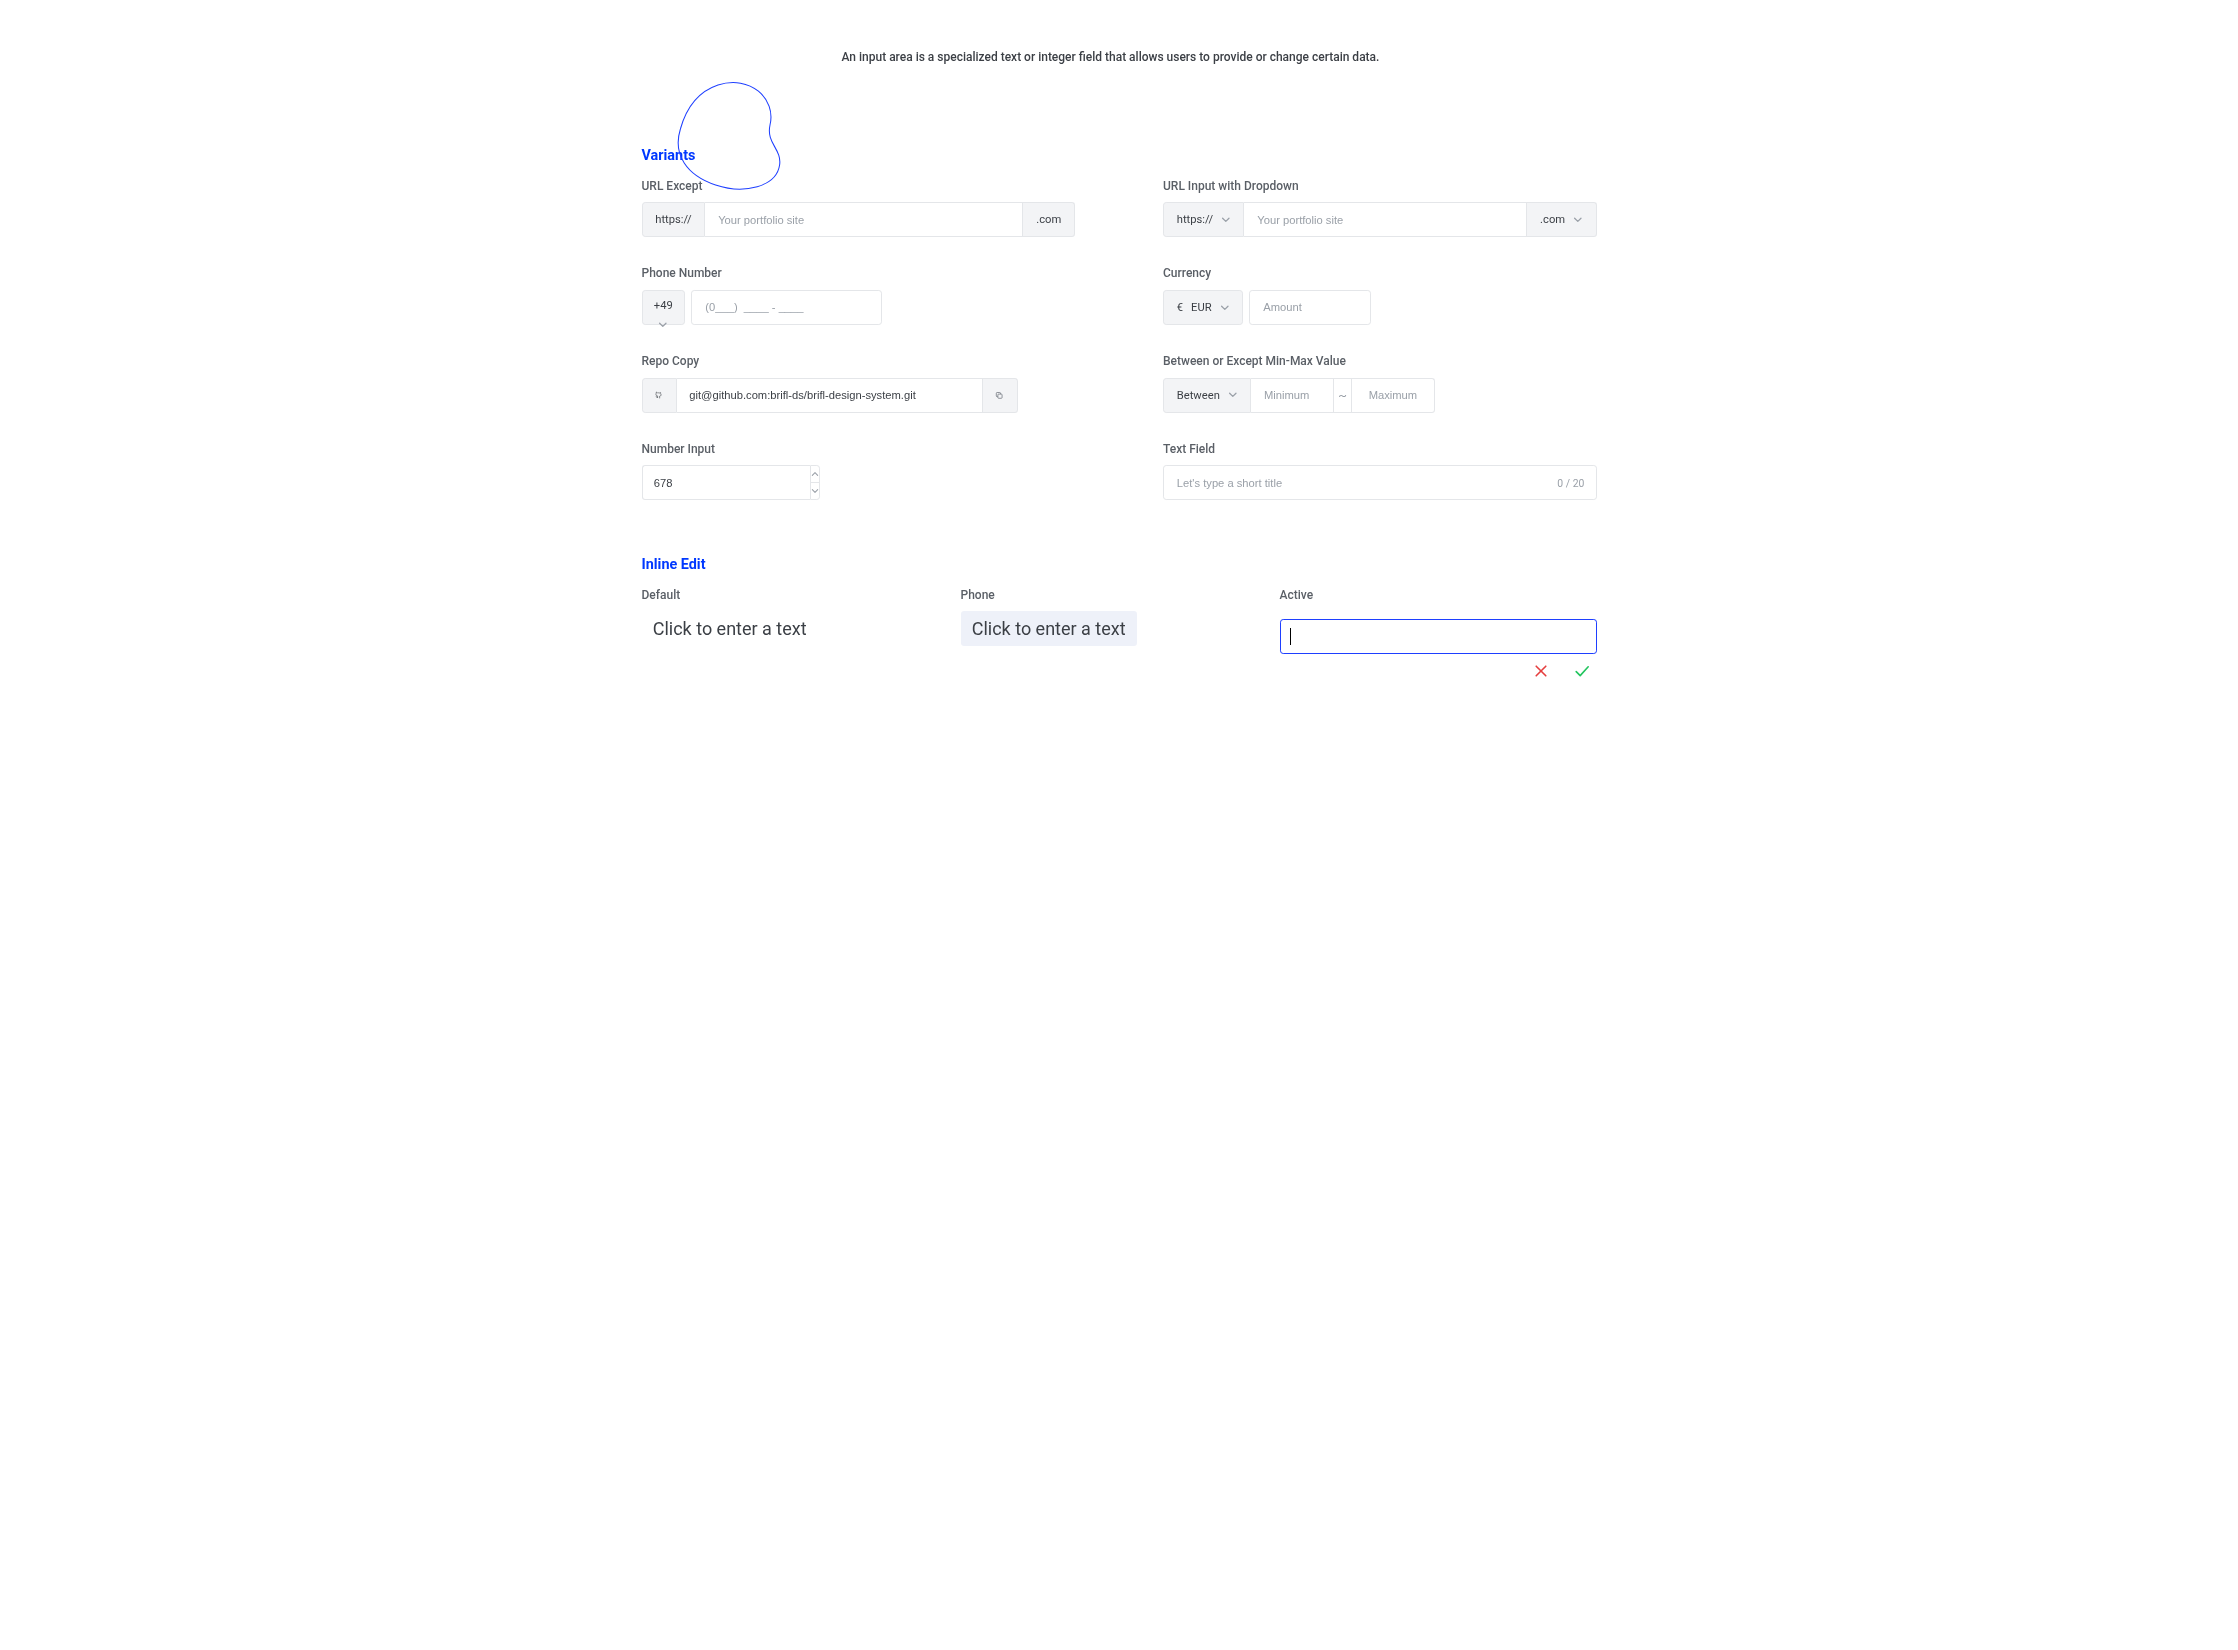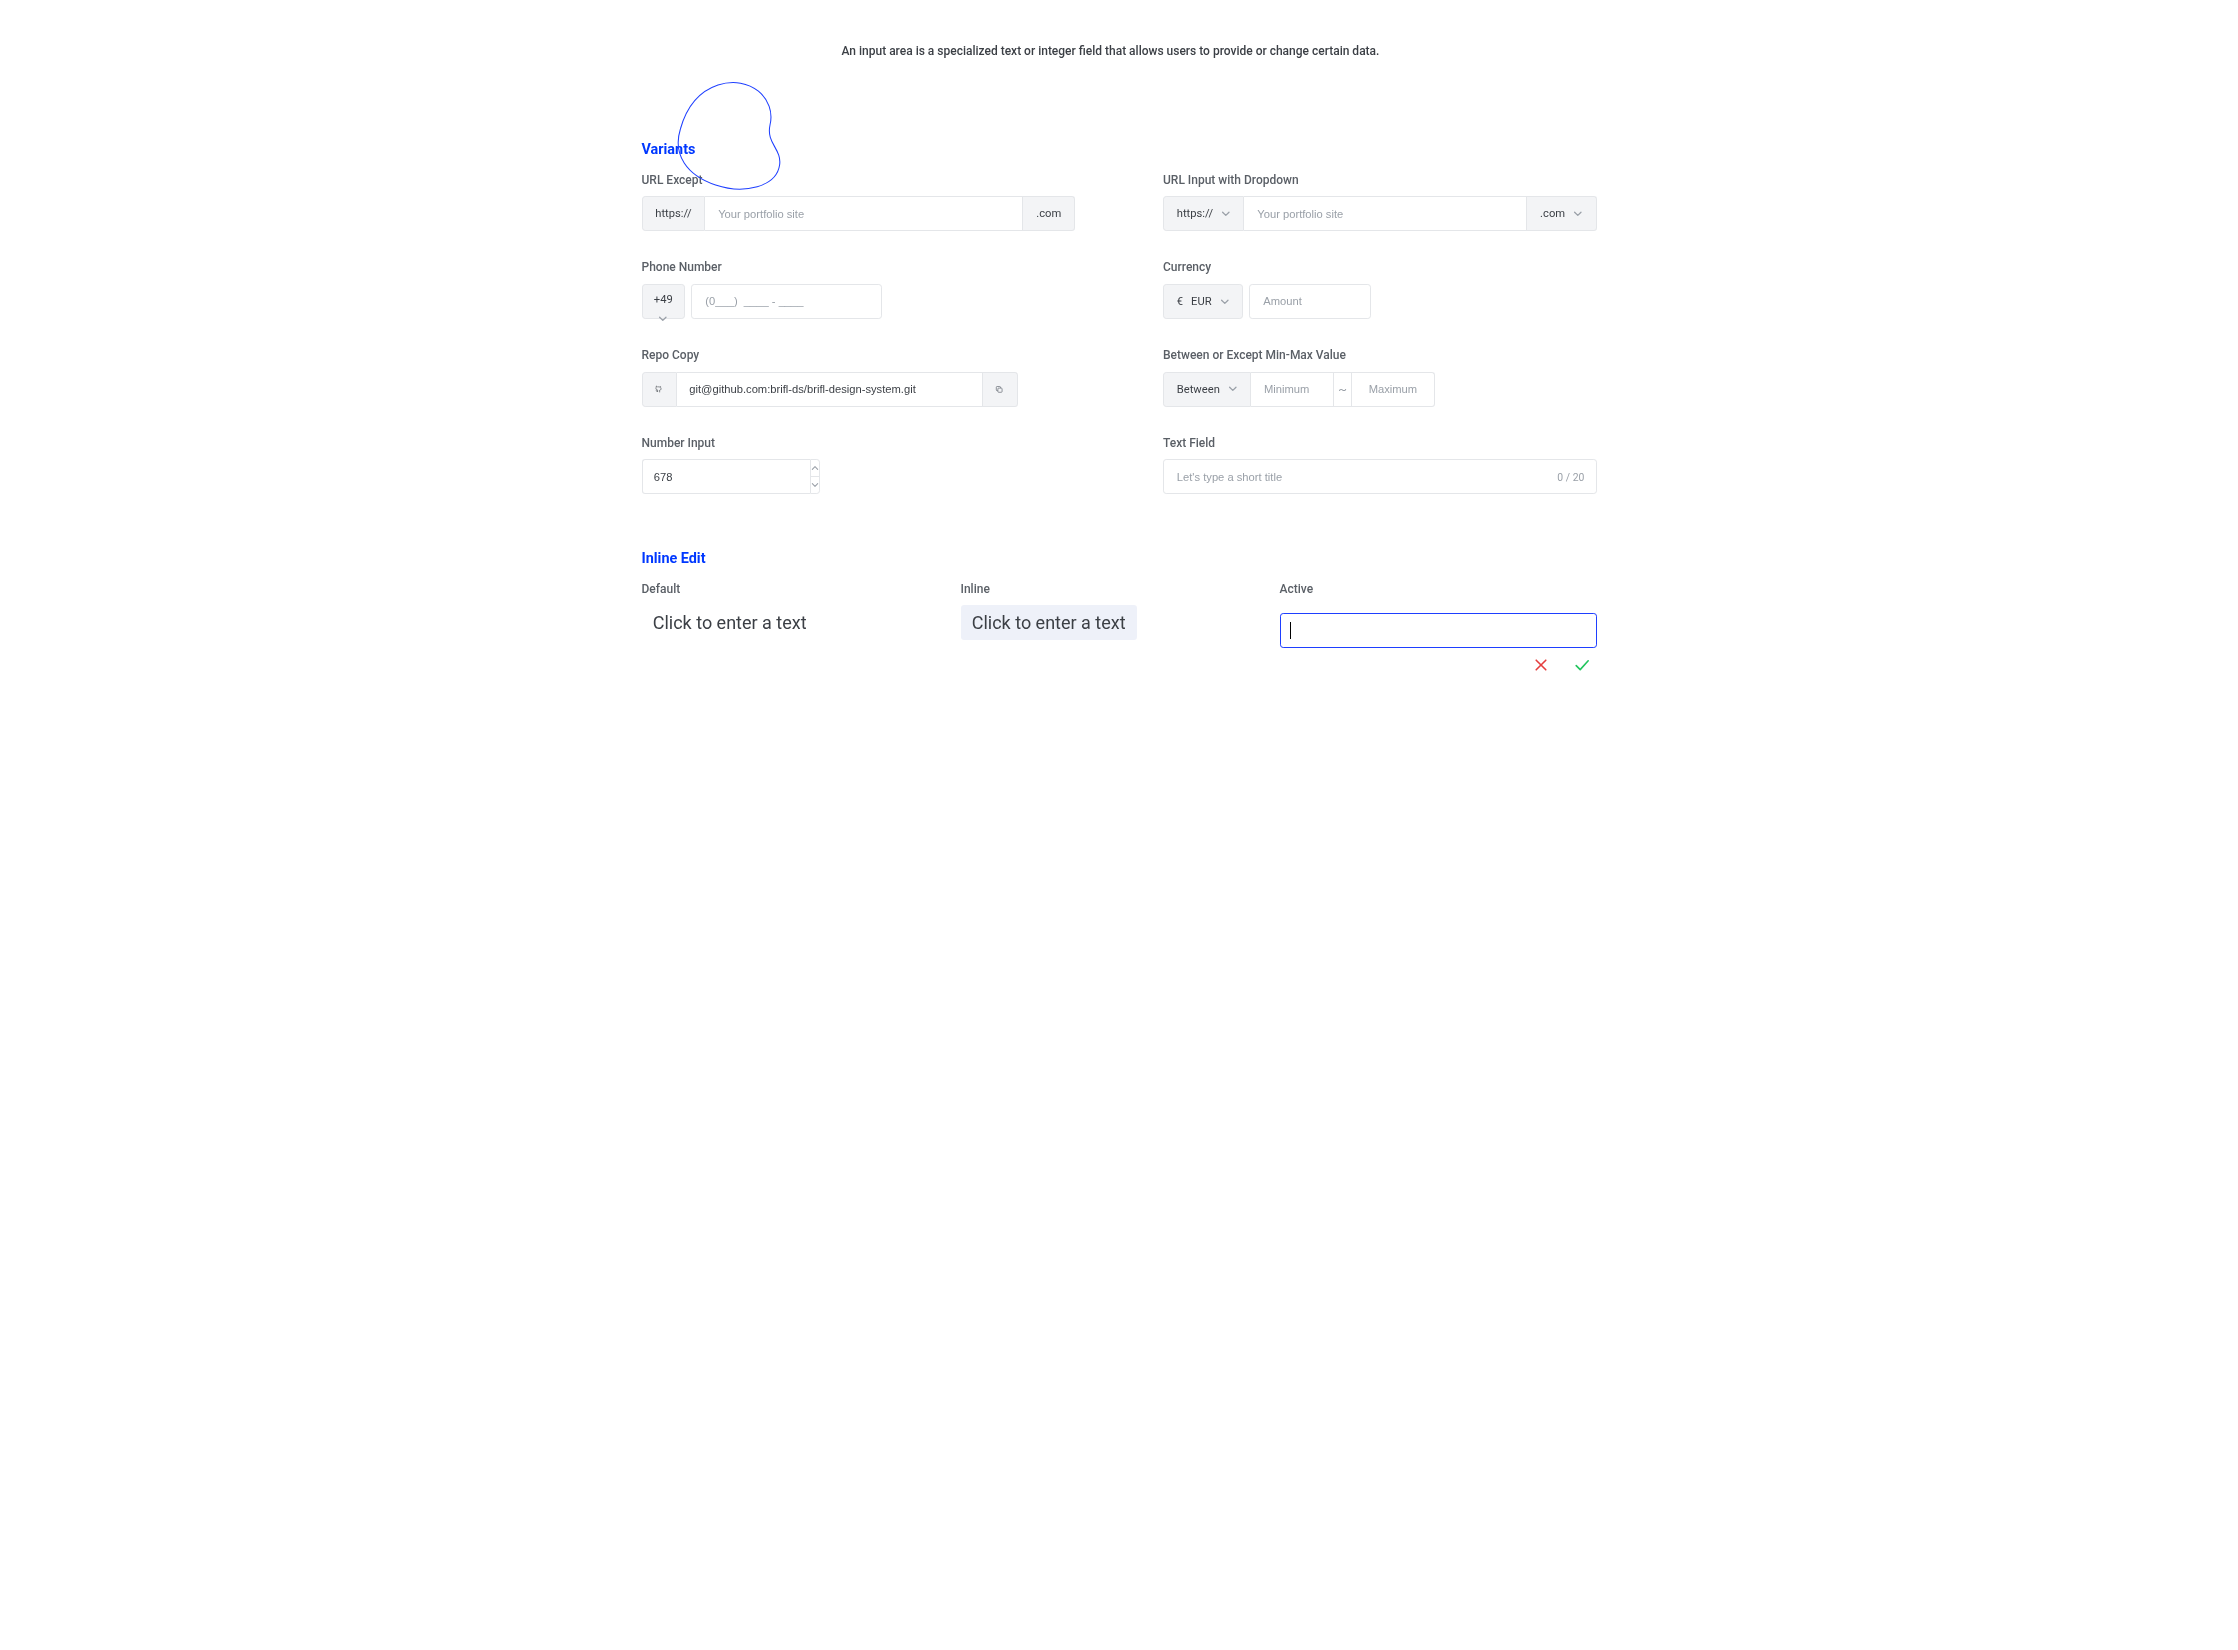--- a/index.html
+++ b/index.html
@@ -16,21 +16,21 @@
     --field-bg:#ffffff;
   }
   *{box-sizing:border-box;}
   html,body{margin:0;padding:0;background:#fff;font-family:-apple-system,BlinkMacSystemFont,"Segoe UI",Roboto,Helvetica,Arial,sans-serif;color:var(--ink);}
   .canvas{max-width:1031px;margin:0 auto;padding:38px 38px 64px 38px;}
 
   
   .hero{position:relative;padding-top:6.4px;padding-bottom:48px;margin-bottom:12.8px;}
   .blob{position:absolute;left:32px;top:43px;z-index:0;}
   .hero-title{font-family:"Helvetica Neue",Arial,sans-serif;font-size:45px;font-weight:300;letter-spacing:1.6px;color:var(--blue-ink);margin:38px 0 6.4px 93px;position:relative;z-index:1;}
-  .hero-sub{font-size:12px;color:var(--ink);margin-left:200px;margin-top:0;font-weight:500;}
+  .hero-sub{font-size:12px;color:var(--ink);margin-left:200px;margin-top:6px;font-weight:500;}
 
   
   .section-h{color:var(--blue-ink);font-weight:700;font-size:14.4px;margin:35px 0 14.4px 0;}
 
   
   .grid2{display:grid;grid-template-columns:1fr 1fr;column-gap:88px;row-gap:29px;}
   .field-label{font-size:12px;color:var(--ink-soft);font-weight:500;margin-bottom:9.6px;}
 
   .input-row{display:flex;align-items:stretch;height:35px;}
   .seg{display:flex;align-items:center;border:0.8px solid var(--border);background:var(--field-bg);height:100%;}
@@ -235,21 +235,21 @@
 
   <div class="grid3">
     <div>
       <div class="field-label">Default</div>
       <div class="inline-pill default">
         <span>Click to enter a text</span>
       </div>
     </div>
 
     <div>
-      <div class="field-label">Inline</div>
+      <div class="field-label">Phone</div>
       <div class="inline-pill hover">
         <span>Click to enter a text</span>
       </div>
     </div>
 
     <div class="inline-active-wrap">
       <div class="field-label">Active</div>
       <div class="inline-active">
         <div class="caret"></div>
       </div>

